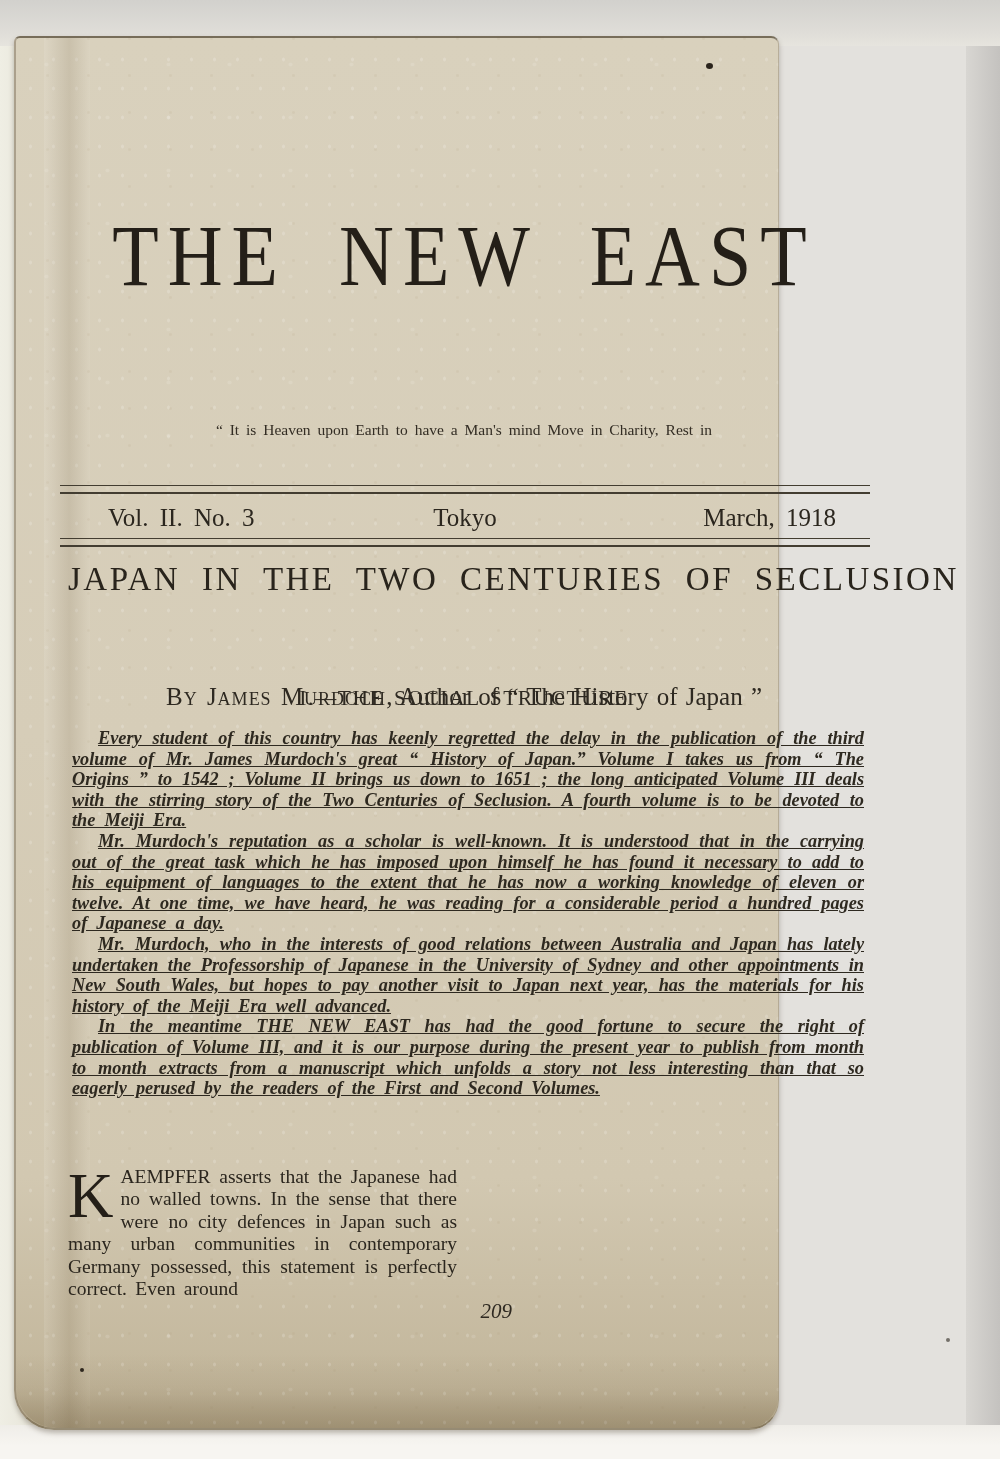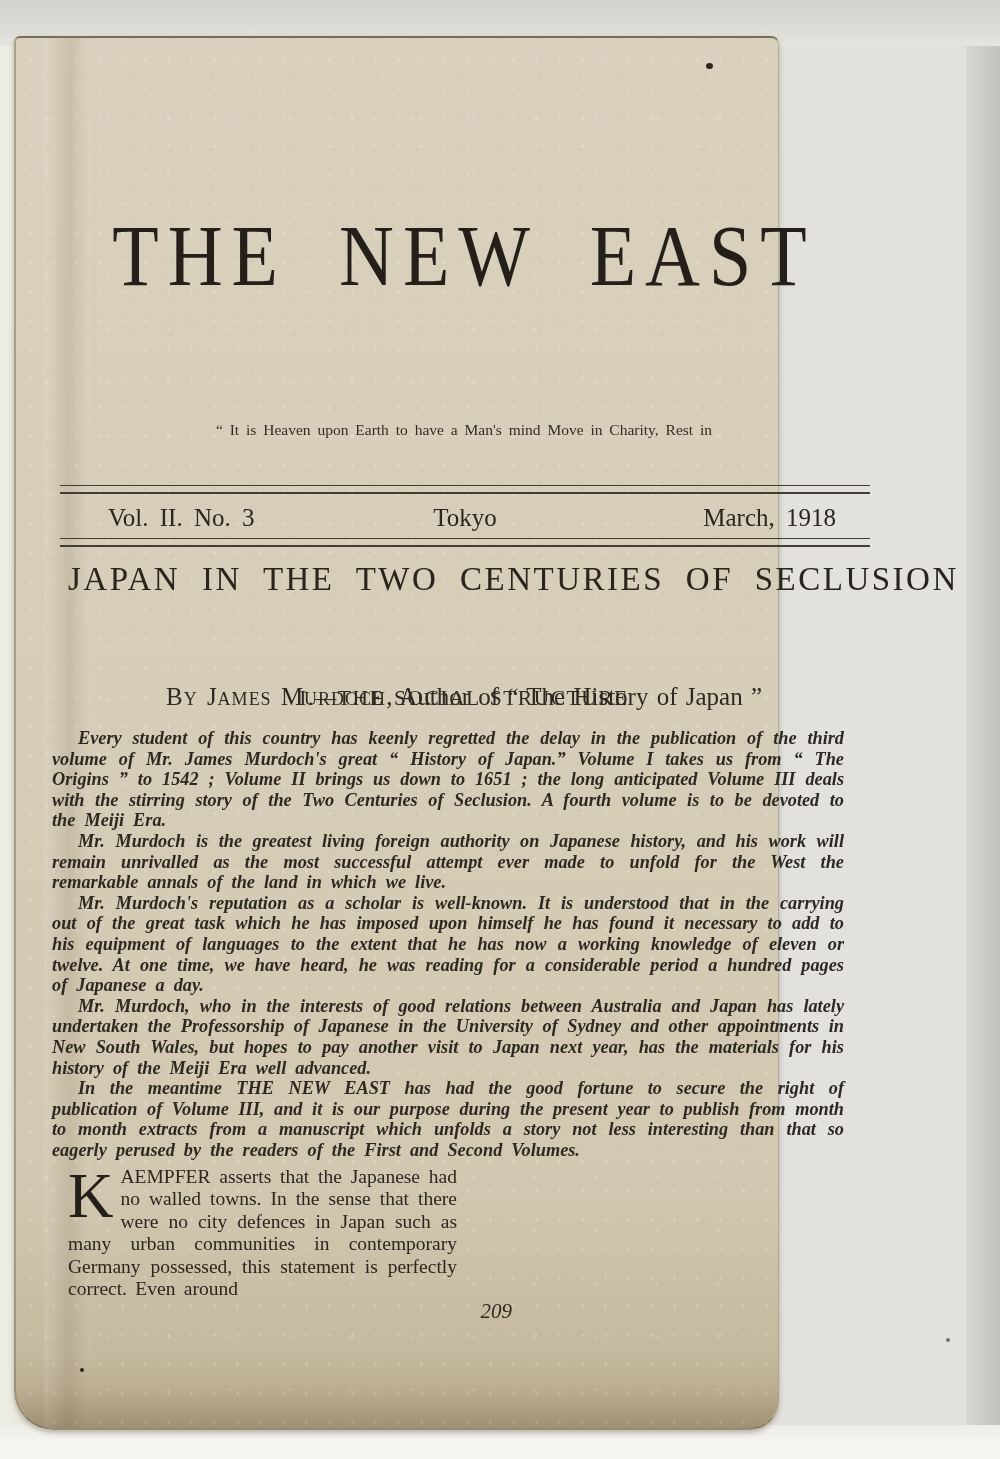--- a/index.html
+++ b/index.html
@@ -73,23 +73,23 @@
   .issue-line .vol{position:absolute;left:48px;text-align:center;}
   .issue-line .city{position:absolute;left:0;right:0;text-align:center;}
   .issue-line .date{position:absolute;right:34px;}
 
   .article-title{top:523px;font-size:33px;letter-spacing:2.5px;word-spacing:11px;
     color:#29241c;white-space:nowrap;}
   .section-heading{top:608px;font-size:21.5px;letter-spacing:1.5px;word-spacing:3px;margin-top:40px;}
   .byline{top:645px;font-size:25px;word-spacing:2px;}
   .byline .sc{font-variant:small-caps;letter-spacing:1px;}
 
-  .intro{position:absolute;left:36px;top:690px;width:792px;
+  .intro{position:absolute;left:56px;top:690px;width:792px;
     font-style:italic;font-weight:600;font-size:18.3px;line-height:20.6px;
-    text-align:justify;word-spacing:4.5px;color:#2e2920;}
+    text-align:justify;word-spacing:4.5px;color:#2e2920;text-decoration:underline;}
   .intro p{margin:0;text-indent:26px;}
 
   .columns{position:absolute;left:52px;top:1128px;width:792px;display:flex;gap:14px;
     font-size:19.5px;line-height:22.4px;text-align:justify;word-spacing:3.5px;color:#2b261e;}
   .col{width:389px;}
   .dropcap{float:left;font-size:63px;line-height:56px;padding:2px 7px 0 0;color:#241f18;}
 
   .page-number{position:absolute;left:396px;top:1261px;width:100px;text-align:right;
     font-style:italic;font-size:21px;color:#2e2921;}
 </style>
@@ -123,21 +123,20 @@
   <div class="rule rule-bottom"></div>
 
   <div class="centerblock article-title">JAPAN IN THE TWO CENTURIES OF SECLUSION</div>
   <div class="centerblock section-heading">I.—THE SOCIAL STRUCTURE</div>
   <div class="centerblock byline">
     <span class="sc">By James Murdoch</span><span>, Author of “ The History of Japan ”</span>
   </div>
 
   <div class="intro">
     <p>Every student of this country has keenly regretted the delay in the publication of the third volume of Mr. James Murdoch's great “ History of Japan.”  Volume I takes us from “ The Origins ” to 1542 ; Volume II brings us down to 1651 ; the long anticipated Volume III deals with the stirring story of the Two Centuries of Seclusion. A fourth volume is to be devoted to the Meiji Era.</p>
-    <p>Mr. Murdoch is the greatest living foreign authority on Japanese history, and his work will remain unrivalled as the most successful attempt ever made to unfold for the West the remarkable annals of the land in which we live.</p>
     <p>Mr. Murdoch's reputation as a scholar is well-known.  It is understood that in the carrying out of the great task which he has imposed upon himself he has found it necessary to add to his equipment of languages to the extent that he has now a working knowledge of eleven or twelve.  At one time, we have heard, he was reading for a considerable period a hundred pages of Japanese a day.</p>
     <p>Mr. Murdoch, who in the interests of good relations between Australia and Japan has lately undertaken the Professorship of Japanese in the University of Sydney and other appointments in New South Wales, but hopes to pay another visit to Japan next year, has the materials for his history of the Meiji Era well advanced.</p>
     <p>In the meantime THE NEW EAST has had the good fortune to secure the right of publication of Volume III, and it is our purpose during the present year to publish from month to month extracts from a manuscript which unfolds a story not less interesting than that so eagerly perused by the readers of the First and Second Volumes.</p>
   </div>
 
   <div class="columns">
     <div class="col">
       <span class="dropcap">K</span><span>AEMPFER asserts that the Japanese had no walled towns.  In the sense that there were no city defences in Japan such as many urban communities in contemporary Germany possessed, this statement is perfectly correct.  Even around</span>
     </div>
   </div>

